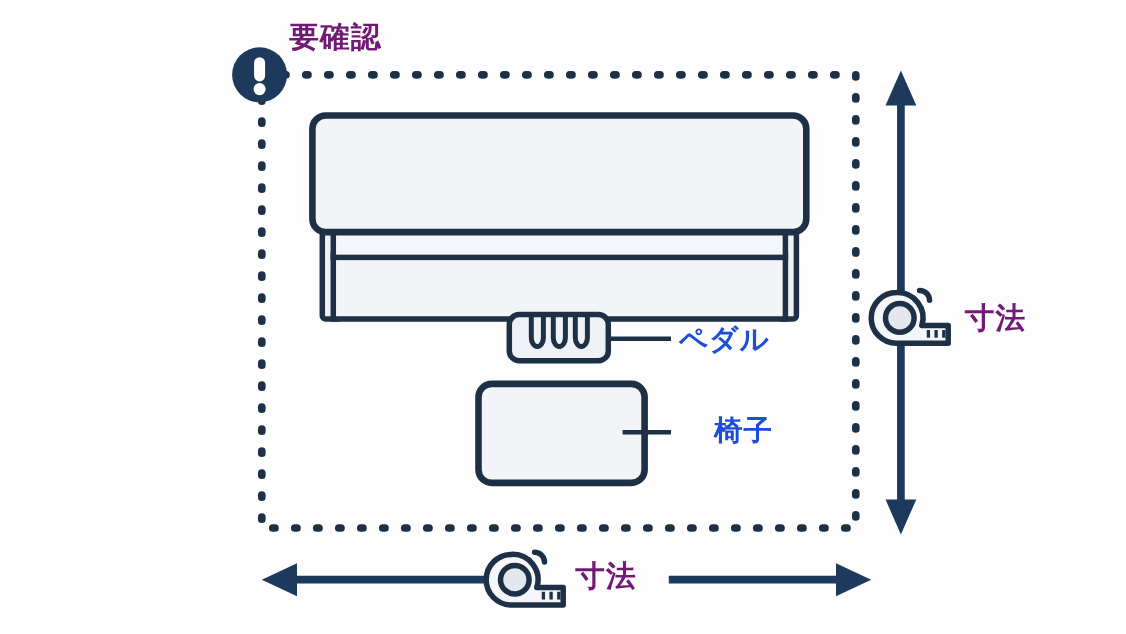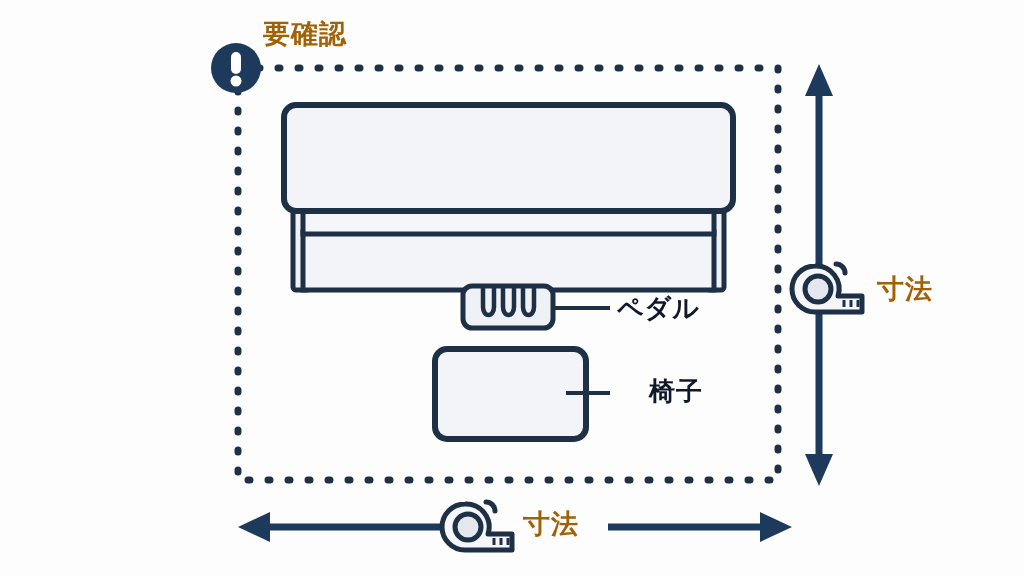--- a/index.html
+++ b/index.html
@@ -25,26 +25,26 @@
     height: 576px;
     display: block;
   }
   .lbl {
     position: absolute;
     white-space: nowrap;
     line-height: 1;
     font-weight: bold;
   }
   .lbl-gold {
-    color: #a16207;
+    color: #701a75;
     font-size: 27px;
     letter-spacing: 1px;
   }
   .lbl-navy {
-    color: #0f172a;
+    color: #1d4ed8;
     font-size: 26px;
     letter-spacing: 1px;
   }
   #label-warning   { left: 263px; top: 21px; }
   #label-pedal     { left: 617px; top: 295px; }
   #label-chair     { left: 649px; top: 378px; }
   #label-dim-right { left: 877px; top: 276px; }
   #label-dim-bottom{ left: 523px; top: 511px; }
 </style>
 </head>

